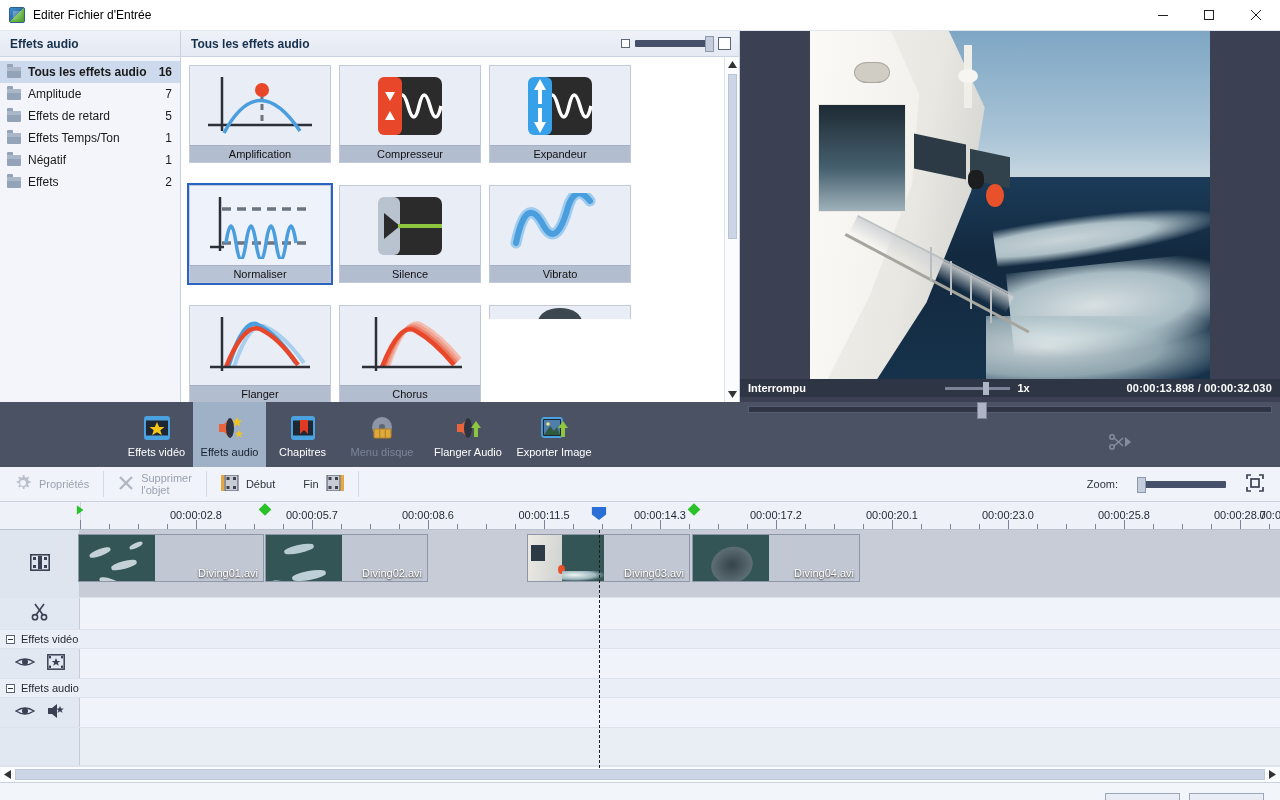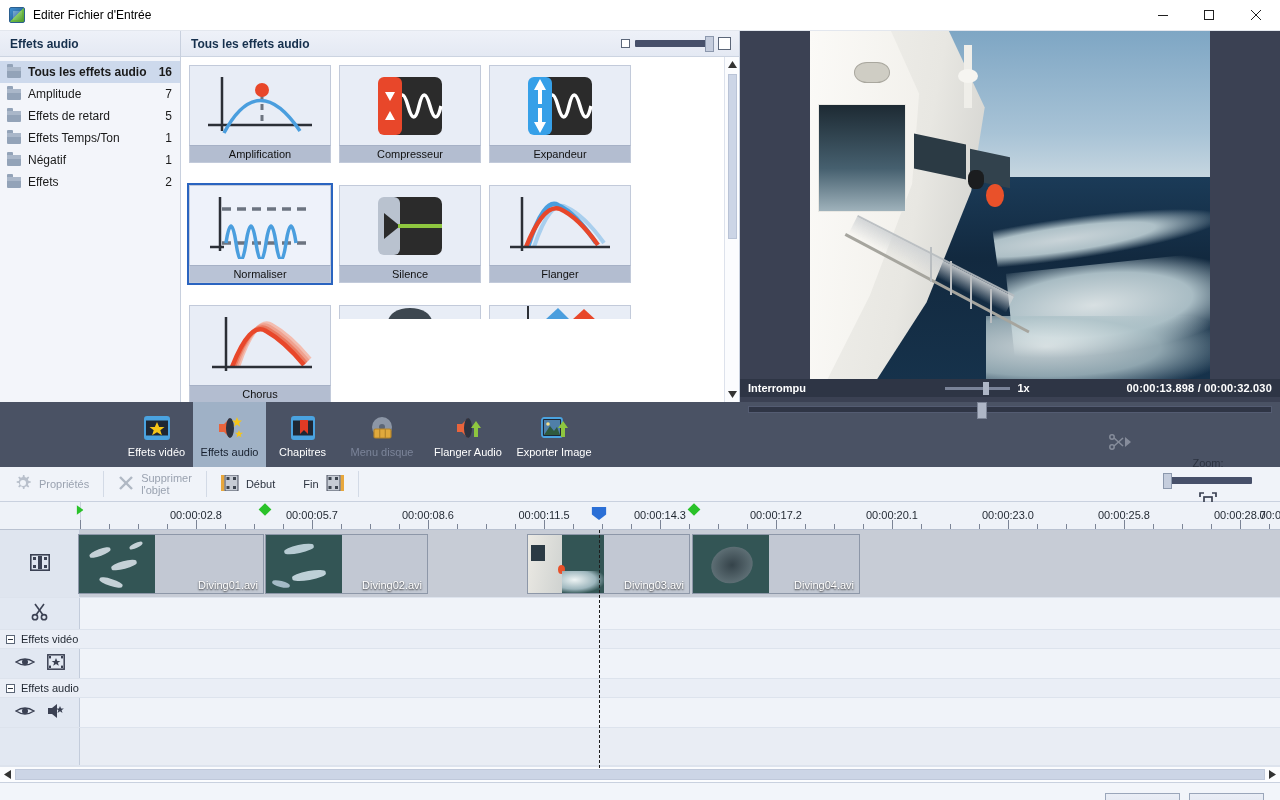--- a/index.html
+++ b/index.html
@@ -192,21 +192,21 @@
   .tabico { height:30px; display:flex; align-items:center; justify-content:center; }
 
   
   .objbar {
     flex:0 0 35px; height:35px; background:#f0f3f9; border-bottom:1px solid #c9d1df;
     display:flex; align-items:center; font-size:11px; color:#2c3340;
   }
   .objitem { display:flex; align-items:center; gap:7px; padding:0 14px; height:35px; }
   .objitem.dis { color:#9aa2b0; }
   .sep { width:1px; height:26px; background:#d3dae6; }
-  .zoomgrp { margin-left:auto; display:flex; align-items:center; gap:8px; padding-right:28px;flex-direction:column; }
+  .zoomgrp { margin-left:auto; display:flex; align-items:center; gap:20px; padding-right:16px; }
   .ztrack { width:88px; height:7px; background:#47506a; position:relative; border-radius:1px; }
   .zthumb { position:absolute; left:-1px; top:-4px; width:9px; height:16px;
             background:#c5cddd; border:1px solid #8c98ad; }
 
   
   .tl { flex:1; position:relative; background:#f2f5fa; display:flex; flex-direction:column; }
   .ruler {
     height:28px; flex:0 0 28px; position:relative; background:#eef2f8;
     border-bottom:1px solid #b9c2d1;
     text-align:right;
@@ -232,21 +232,21 @@
   .trk.cut .trkbody { background:#f0f3f9; }
   .grouprow { height:19px; background:#eaeef6; border-bottom:1px solid #dde3ed;
               display:flex; align-items:center; padding-left:6px; font-size:11px; color:#1f2630; gap:6px;}
   .expander { width:9px; height:9px; border:1px solid #5a6475; background:#fff; position:relative; }
   .expander:before{content:"";position:absolute;left:1px;top:3px;width:5px;height:1px;background:#2b3340;}
   .trk.fx { height:30px; }
   .trk.fx .trkbody { background:#f0f3f9; }
   .trk.empty { height:38px; }
   .trk.empty .trkhead { background:#e2e8f2; }
 
-  .clip { position:absolute; top:4px; height:60px; background:#c2c8d3;
+  .clip { position:absolute; top:4px; height:48px; background:#c2c8d3;
           border:1px solid #8d97a8; overflow:hidden; }
   .clip .thumb { position:absolute; left:0; top:0; bottom:0; width:76px; background:#355; }
   .clip .cname { position:absolute; right:5px; bottom:2px; color:#fff; font-size:11px;
                  text-shadow:0 1px 2px rgba(0,0,0,.85); }
   .th-a { background:linear-gradient(#5c7fa8,#3d5f88 55%,#2d4f74); }
   .th-b { background:linear-gradient(#1b4f86,#0f3f72 60%,#0b3560); }
   .th-c { background:linear-gradient(#9fb4c4 0%,#7f99ad 35%,#2a4a66 55%,#16304a 100%); }
   .th-d { background:linear-gradient(#cfd8cf,#9fb0ae 40%,#667c80 75%,#41565c); }
   .fish { position:absolute; background:#dfe7ef; border-radius:50%/40%; opacity:.85; }
 
@@ -403,20 +403,29 @@
               <svg width="120" height="66" viewBox="0 0 120 66">
                 <rect x="30" y="4" width="62" height="58" rx="7" fill="#2b2b2b"></rect>
                 <rect x="28" y="4" width="22" height="58" rx="6" fill="#b9c2cf"></rect>
                 <polygon points="34,20 34,46 50,33" fill="#2b2b2b"></polygon>
                 <line x1="48" y1="33" x2="92" y2="33" stroke="#8ec63f" stroke-width="4"></line>
               </svg>
             </div>
             <div class="cell-lab">Silence</div>
           </div>
 
+          <div class="cell">
+            <div class="cell-art">
+              <svg width="120" height="66" viewBox="0 0 120 66">
+                <path d="M16 50 q10 -48 26 -20 q14 28 26 -16 q8 -24 22 -6" fill="none" stroke="#9ecbee" stroke-width="11" stroke-linecap="round"></path>
+                <path d="M16 50 q10 -48 26 -20 q14 28 26 -16 q8 -24 22 -6" fill="none" stroke="#4a9ede" stroke-width="6" stroke-linecap="round"></path>
+              </svg>
+            </div>
+            <div class="cell-lab">Vibrato</div>
+          </div>
 
           <div class="cell">
             <div class="cell-art">
               <svg width="120" height="66" viewBox="0 0 120 66">
                 <path d="M34 54 Q50 6 66 14 Q84 22 104 50" fill="none" stroke="#a9cfee" stroke-width="4"></path>
                 <path d="M28 54 Q44 4 58 12 Q76 20 96 50" fill="none" stroke="#4a9ede" stroke-width="4.5"></path>
                 <path d="M26 54 Q44 10 60 16 Q78 24 98 52" fill="none" stroke="#e8472a" stroke-width="4.5"></path>
                 <line x1="22" y1="4" x2="22" y2="58" stroke="#2b2f36" stroke-width="2.5"></line>
                 <line x1="10" y1="54" x2="110" y2="54" stroke="#2b2f36" stroke-width="2.5"></line>
               </svg>

